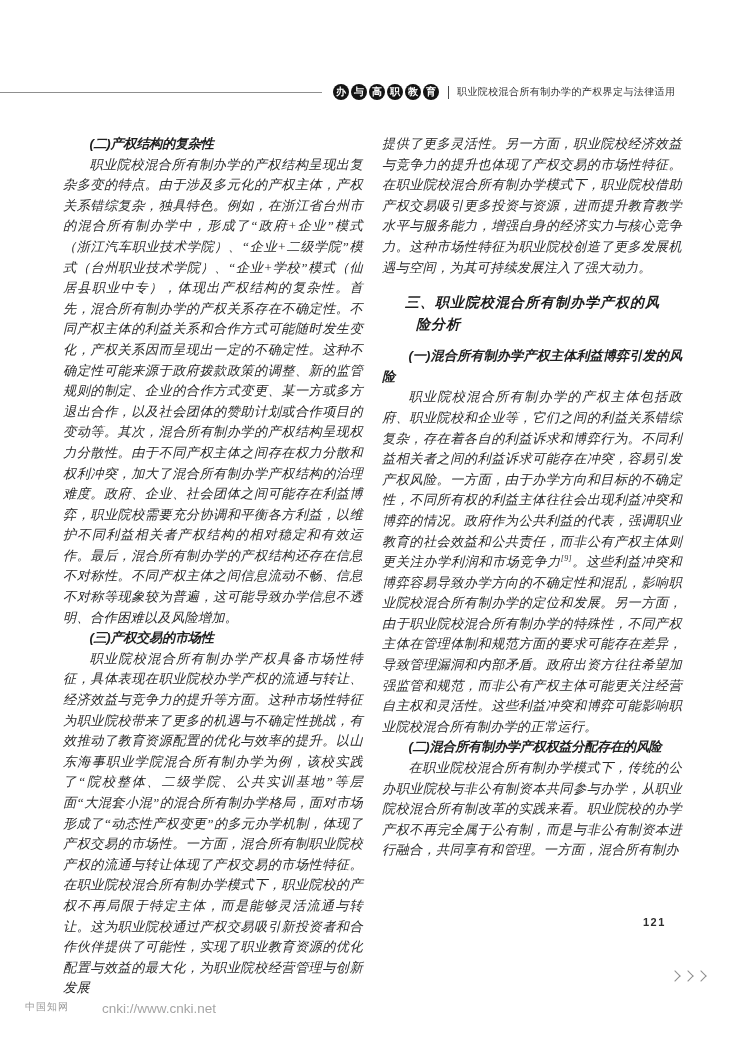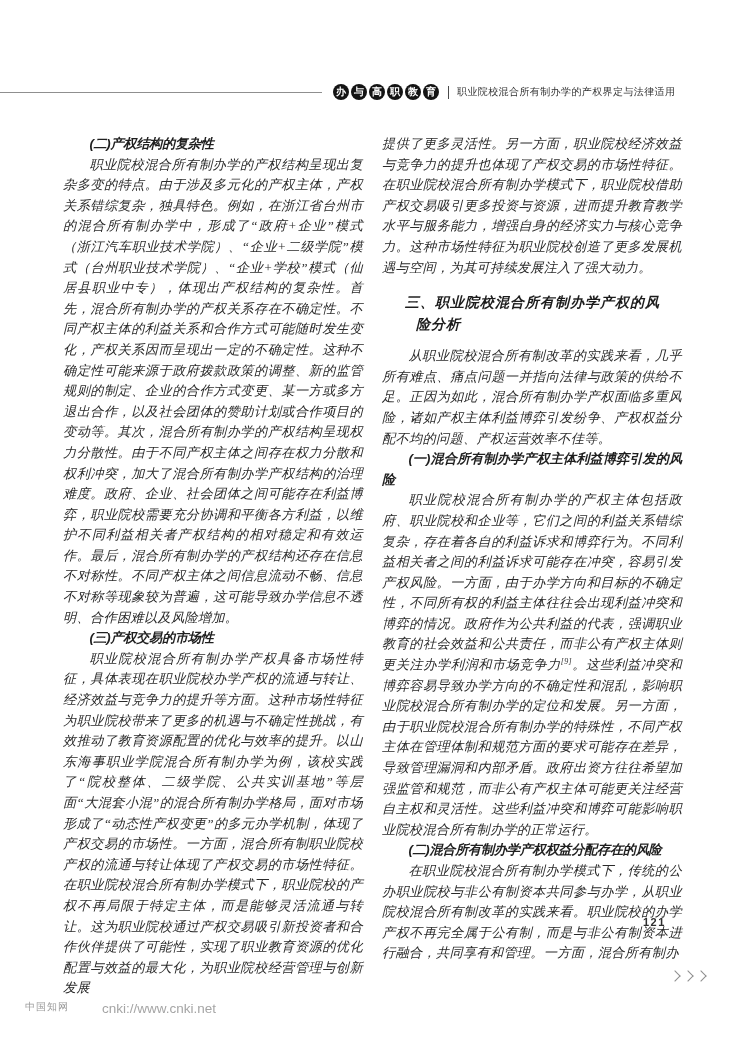--- a/index.html
+++ b/index.html
@@ -87,21 +87,20 @@
   <div class="col col-left">
     <p class="subhead">(二)产权结构的复杂性</p>
     <p class="indent">职业院校混合所有制办学的产权结构呈现出复杂多变的特点。由于涉及多元化的产权主体，产权关系错综复杂，独具特色。例如，在浙江省台州市的混合所有制办学中，形成了“政府+企业”模式（浙江汽车职业技术学院）、“企业+二级学院”模式（台州职业技术学院）、“企业+学校”模式（仙居县职业中专），体现出产权结构的复杂性。首先，混合所有制办学的产权关系存在不确定性。不同产权主体的利益关系和合作方式可能随时发生变化，产权关系因而呈现出一定的不确定性。这种不确定性可能来源于政府拨款政策的调整、新的监管规则的制定、企业的合作方式变更、某一方或多方退出合作，以及社会团体的赞助计划或合作项目的变动等。其次，混合所有制办学的产权结构呈现权力分散性。由于不同产权主体之间存在权力分散和权利冲突，加大了混合所有制办学产权结构的治理难度。政府、企业、社会团体之间可能存在利益博弈，职业院校需要充分协调和平衡各方利益，以维护不同利益相关者产权结构的相对稳定和有效运作。最后，混合所有制办学的产权结构还存在信息不对称性。不同产权主体之间信息流动不畅、信息不对称等现象较为普遍，这可能导致办学信息不透明、合作困难以及风险增加。</p>
     <p class="subhead">(三)产权交易的市场性</p>
     <p class="indent">职业院校混合所有制办学产权具备市场性特征，具体表现在职业院校办学产权的流通与转让、经济效益与竞争力的提升等方面。这种市场性特征为职业院校带来了更多的机遇与不确定性挑战，有效推动了教育资源配置的优化与效率的提升。以山东海事职业学院混合所有制办学为例，该校实践了“院校整体、二级学院、公共实训基地”等层面“大混套小混”的混合所有制办学格局，面对市场形成了“动态性产权变更”的多元办学机制，体现了产权交易的市场性。一方面，混合所有制职业院校产权的流通与转让体现了产权交易的市场性特征。在职业院校混合所有制办学模式下，职业院校的产权不再局限于特定主体，而是能够灵活流通与转让。这为职业院校通过产权交易吸引新投资者和合作伙伴提供了可能性，实现了职业教育资源的优化配置与效益的最大化，为职业院校经营管理与创新发展</p>
   </div>
 
   <div class="col col-right">
     <p>提供了更多灵活性。另一方面，职业院校经济效益与竞争力的提升也体现了产权交易的市场性特征。在职业院校混合所有制办学模式下，职业院校借助产权交易吸引更多投资与资源，进而提升教育教学水平与服务能力，增强自身的经济实力与核心竞争力。这种市场性特征为职业院校创造了更多发展机遇与空间，为其可持续发展注入了强大动力。</p>
     <h3 class="section-heading">三、职业院校混合所有制办学产权的风险分析</h3>
-    <p class="indent">从职业院校混合所有制改革的实践来看，几乎所有难点、痛点问题一并指向法律与政策的供给不足。正因为如此，混合所有制办学产权面临多重风险，诸如产权主体利益博弈引发纷争、产权权益分配不均的问题、产权运营效率不佳等。</p>
     <p class="subhead">(一)混合所有制办学产权主体利益博弈引发的风险</p>
     <p class="indent"><span>职业院校混合所有制办学的产权主体包括政府、职业院校和企业等，它们之间的利益关系错综复杂，存在着各自的利益诉求和博弈行为。不同利益相关者之间的利益诉求可能存在冲突，容易引发产权风险。一方面，由于办学方向和目标的不确定性，不同所有权的利益主体往往会出现利益冲突和博弈的情况。政府作为公共利益的代表，强调职业教育的社会效益和公共责任，而非公有产权主体则更关注办学利润和市场竞争力</span><sup class="cite">[9]</sup><span>。这些利益冲突和博弈容易导致办学方向的不确定性和混乱，影响职业院校混合所有制办学的定位和发展。另一方面，由于职业院校混合所有制办学的特殊性，不同产权主体在管理体制和规范方面的要求可能存在差异，导致管理漏洞和内部矛盾。政府出资方往往希望加强监管和规范，而非公有产权主体可能更关注经营自主权和灵活性。这些利益冲突和博弈可能影响职业院校混合所有制办学的正常运行。</span></p>
     <p class="subhead">(二)混合所有制办学产权权益分配存在的风险</p>
     <p class="indent">在职业院校混合所有制办学模式下，传统的公办职业院校与非公有制资本共同参与办学，从职业院校混合所有制改革的实践来看。职业院校的办学产权不再完全属于公有制，而是与非公有制资本进行融合，共同享有和管理。一方面，混合所有制办</p>
   </div>
 
   <div class="page-num">121</div>
   <div class="chevrons">
     <span class="chev"></span>
     <span class="chev"></span>

